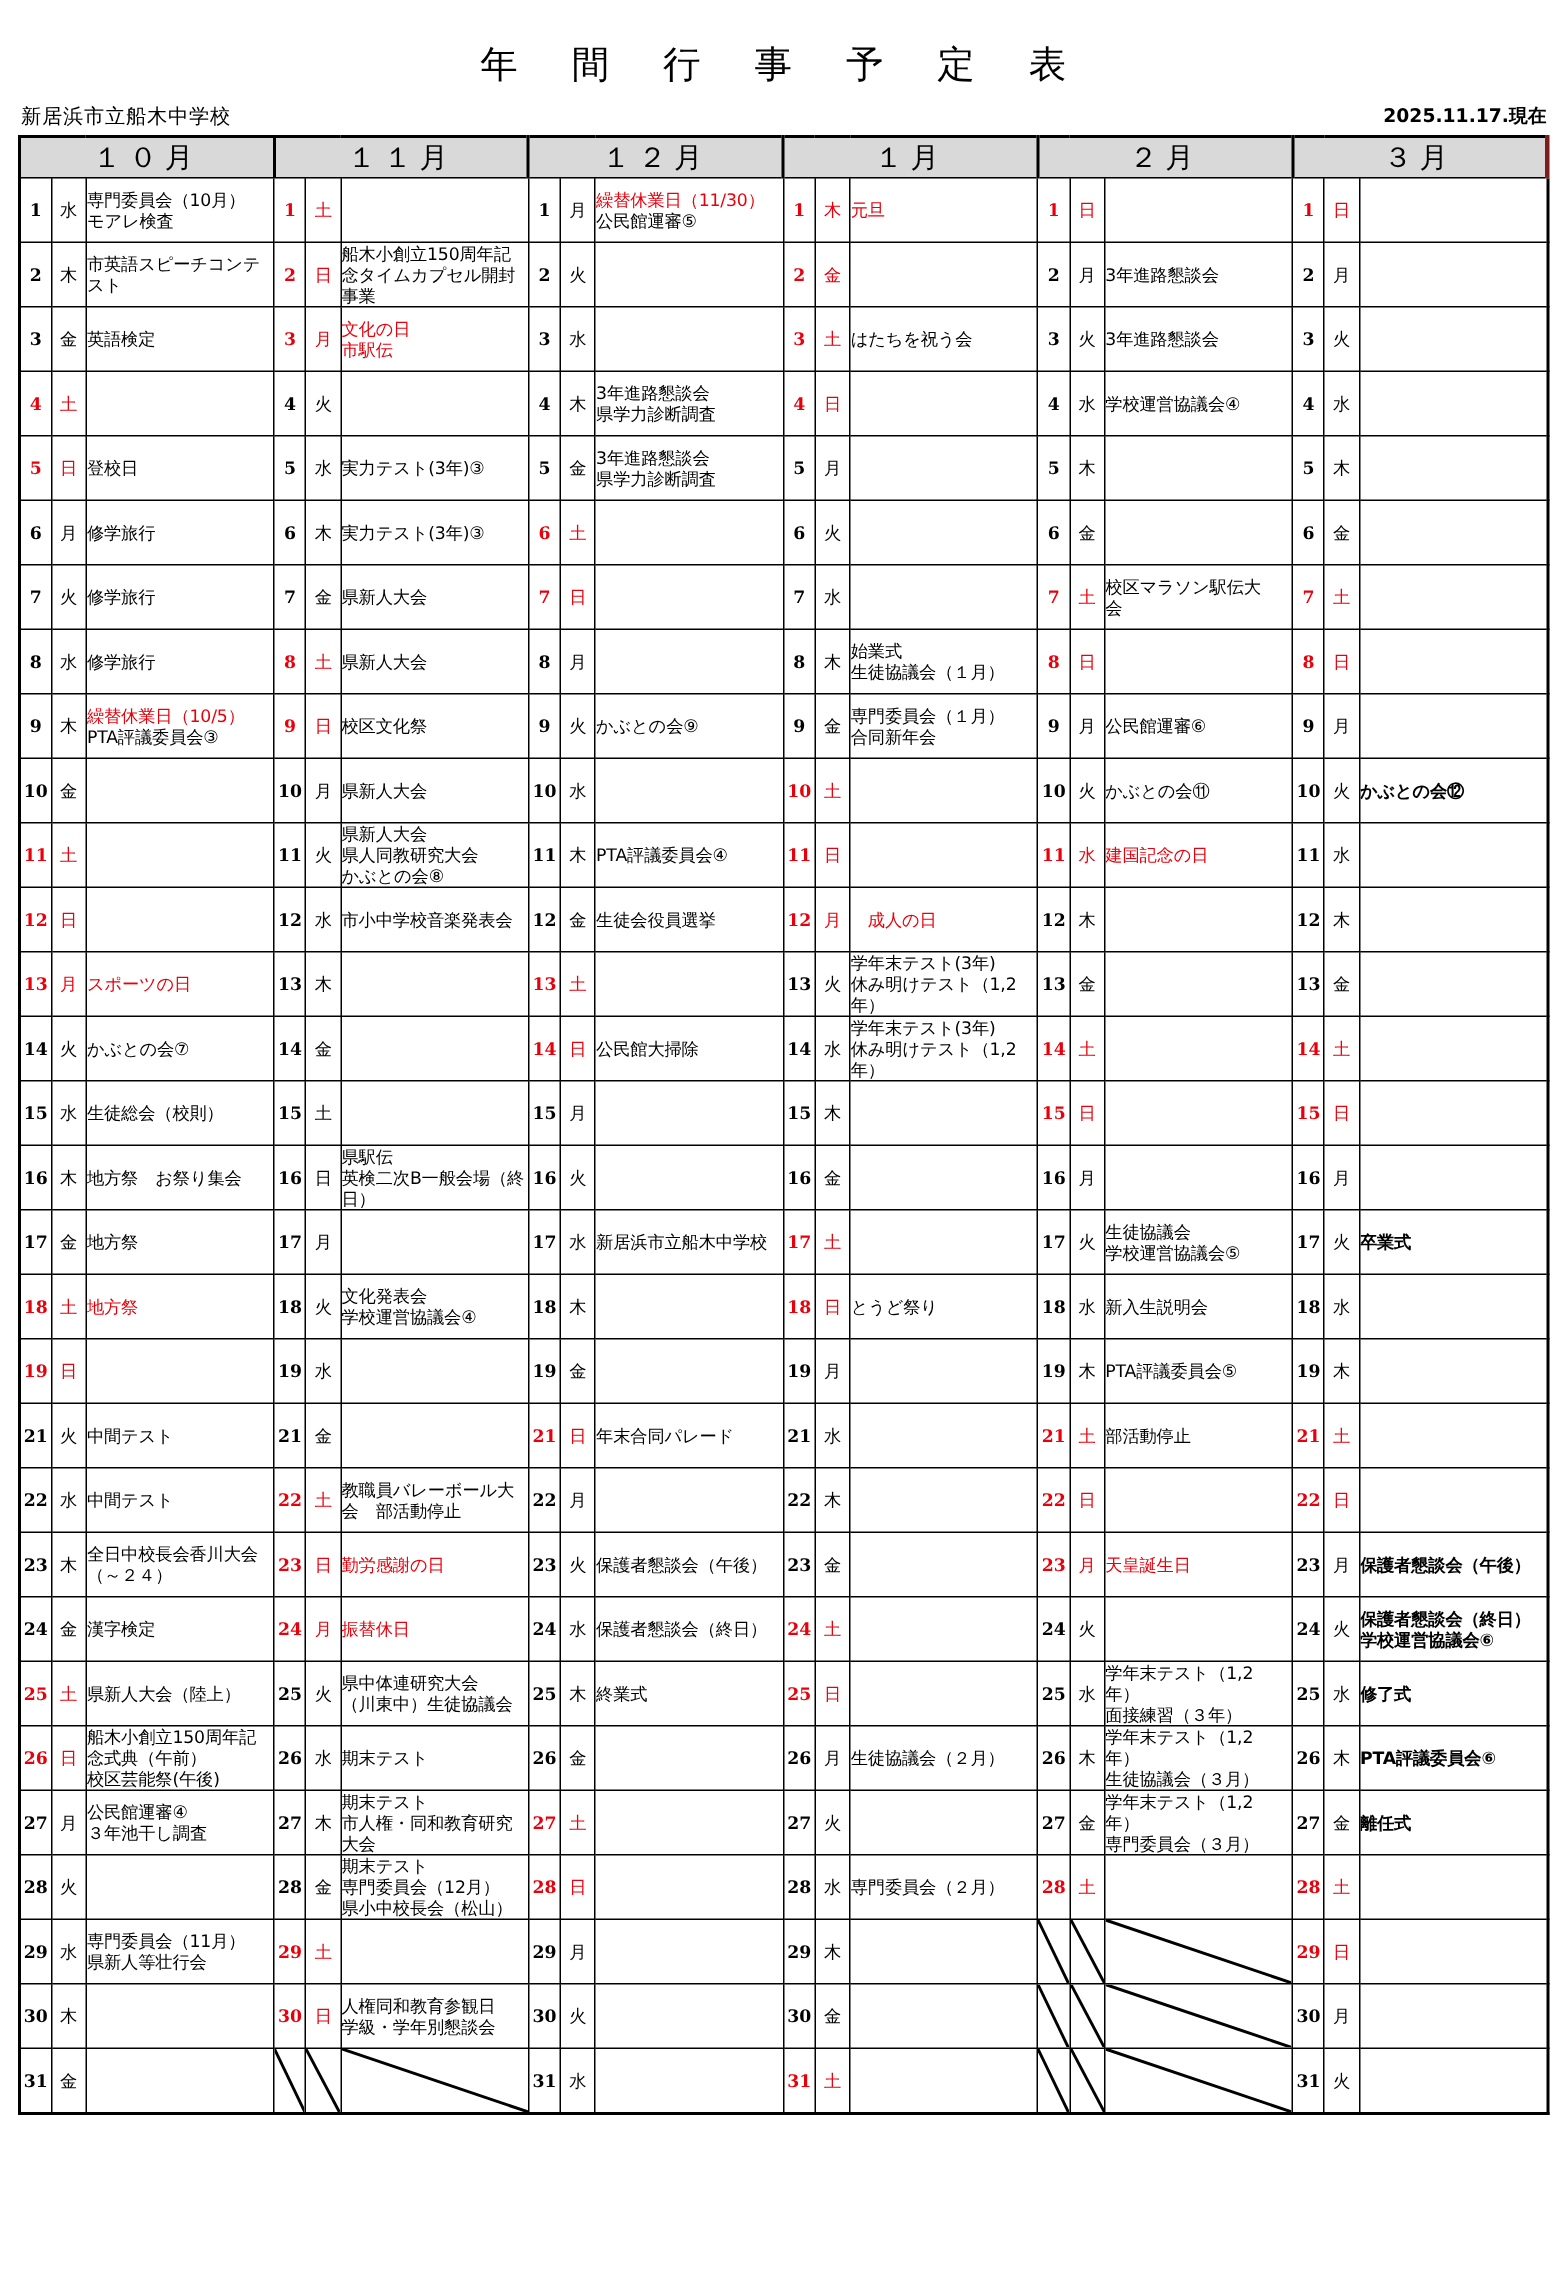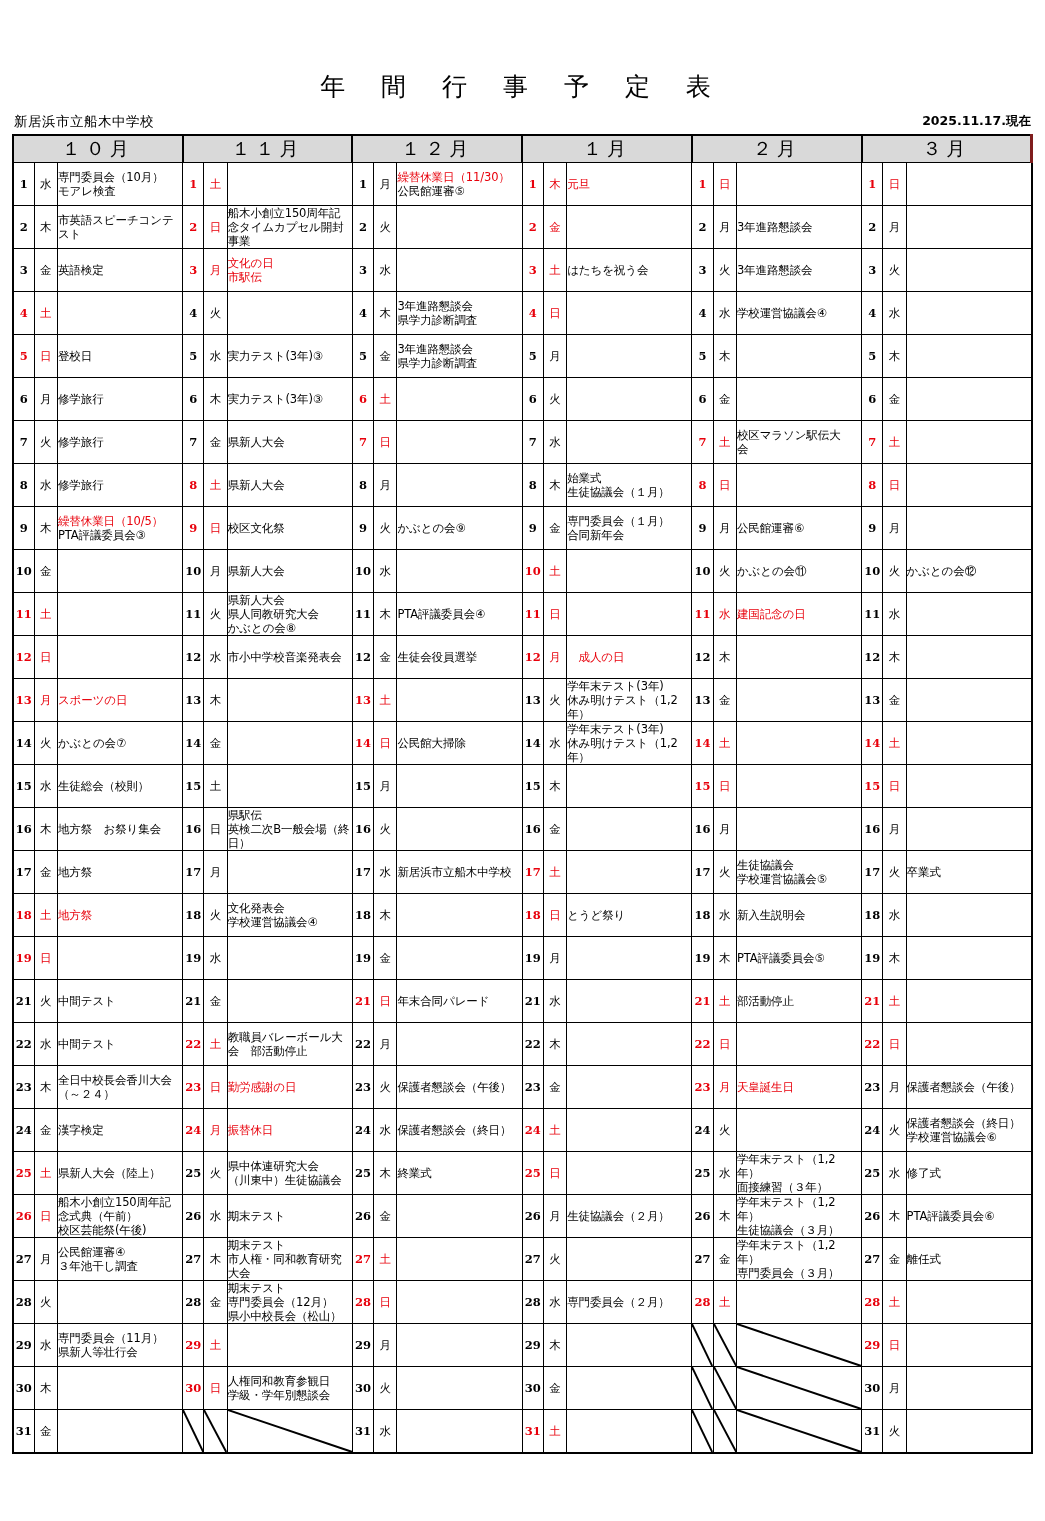--- a/index.html
+++ b/index.html
@@ -13,21 +13,20 @@
     font-family: "DejaVu Sans", "Liberation Sans", sans-serif;
     color: #000000;
     position: relative;
     overflow: hidden;
   }
   .page {
     width: 1045px;
     height: 1140px;
     position: relative;
     box-sizing: border-box;
-    margin-top: 44px;
   }
   .doc-title {
     text-align: center;
     font-size: 25px;
     letter-spacing: 14px;
     padding-top: 26px;
     font-weight: 400;
     font-family: "DejaVu Serif", "Liberation Serif", serif;
   }
   .subhead {
@@ -89,21 +88,21 @@
     line-height: 1.1;
   }
   td.ev {
     padding: 1px 2px 1px 3px;
     line-height: 1.22;
     font-size: 11.3px;
     letter-spacing: -0.1px;
     word-break: break-all;
     border-right: 2px solid #000;
   }
-  td.ev.lastcol { border-right: 1px solid #000; }
+  td.ev.lastcol { border-right: 1px solid #000; font-weight: bold; }
   .red { color: #e8000b; }
   .ev-line { display: block; white-space: nowrap; }
   .ev-line.wrap { white-space: normal; }
   .blank-x {
     position: relative;
   }
   .blank-x svg { display: block; width: 100%; height: 100%; position: absolute; top:0; left:0;}
   tr.r { height: 42px; }
 </style>
 </head>

